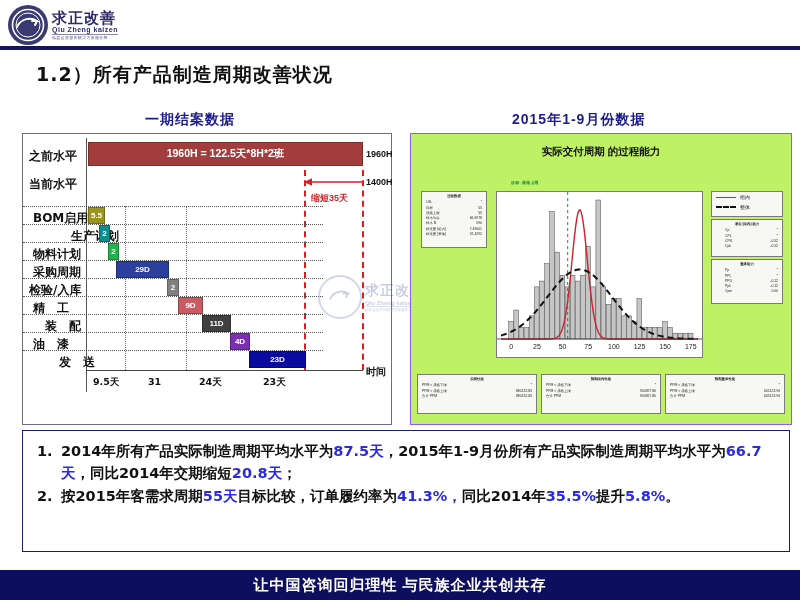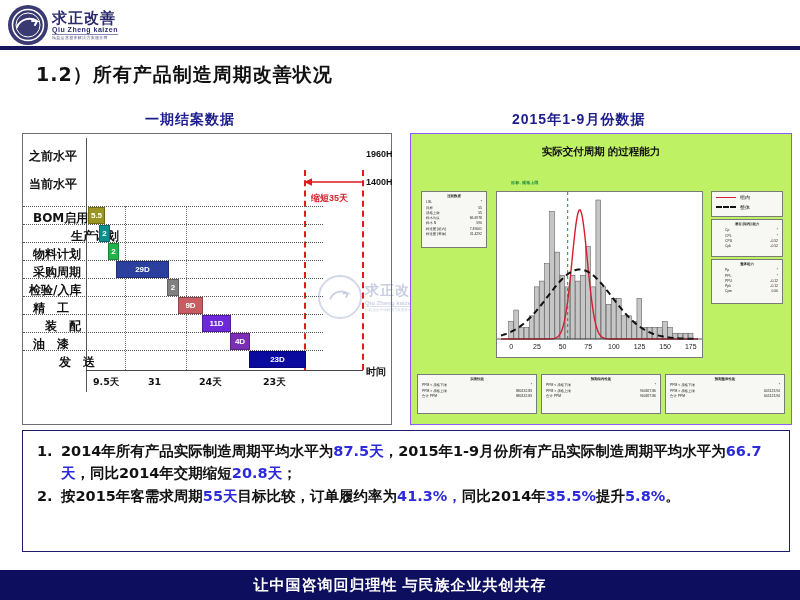--- a/index.html
+++ b/index.html
@@ -106,20 +106,21 @@
 
 <div id="page-title">1.2）所有产品制造周期改善状况</div>
 
 <div class="panel-heading" id="left-heading">一期结案数据</div>
 
 <div id="gantt-panel">
 
   <div id="label-col-line" style="left:63px;top:4px;height:254px;"></div>
 
   <div class="row-label" style="left:6px;top:14px;">之前水平</div>
+  <div class="bar bigbar" id="bar-prev" style="left:65px;top:8px;width:275px;height:24px;background:#a33c3c;">1960H = 122.5天*8H*2班</div>
   <div class="endlabel" style="left:343px;top:15px;">1960H</div>
 
   <div class="row-label" style="left:6px;top:42px;">当前水平</div>
   <div class="endlabel" style="left:343px;top:43px;">1400H</div>
 
   <svg id="arrow-row" style="left:281px;top:43px;" width="60" height="10">
     <line x1="58" y1="5" x2="6" y2="5" stroke="#e01b1b" stroke-width="1.6"></line>
     <polygon points="0,5 8,1.2 8,8.8" fill="#e01b1b"></polygon>
   </svg>
   <div id="shorten-label" style="left:288px;top:58px;">缩短35天</div>
@@ -149,21 +150,21 @@
   <div class="hsep" style="top:180px;width:300px;"></div>
   <div class="hsep" style="top:198px;width:300px;"></div>
   <div class="hsep" style="top:216px;width:300px;"></div>
 
   <div class="bar" style="left:65px;top:73px;width:17px;height:17px;background:#9a9420;">5.5</div>
   <div class="bar" style="left:76px;top:91px;width:11px;height:17px;background:#0f8c8c;">2</div>
   <div class="bar" style="left:85px;top:109px;width:11px;height:17px;background:#22b24c;">2</div>
   <div class="bar" style="left:93px;top:127px;width:53px;height:17px;background:#2b3f9e;">29D</div>
   <div class="bar" style="left:144px;top:145px;width:12px;height:17px;background:#808080;">2</div>
   <div class="bar" style="left:155px;top:163px;width:25px;height:17px;background:#c75c63;">9D</div>
-  <div class="bar" style="left:179px;top:181px;width:29px;height:17px;background:#6d28d9;">11D</div>
+  <div class="bar" style="left:179px;top:181px;width:29px;height:17px;background:#404040;">11D</div>
   <div class="bar" style="left:207px;top:199px;width:20px;height:17px;background:#7b2fb5;">4D</div>
   <div class="bar" style="left:226px;top:217px;width:57px;height:17px;background:#0a0a9e;">23D</div>
 
   <div id="axis-line" style="left:63px;top:236px;width:277px;"></div>
   <div class="tick-label" style="left:70px;top:242px;">9.5天</div>
   <div class="tick-label" style="left:125px;top:242px;">31</div>
   <div class="tick-label" style="left:176px;top:242px;">24天</div>
   <div class="tick-label" style="left:240px;top:242px;">23天</div>
   <div id="time-label" style="left:343px;top:231px;">时间</div>
 </div>

